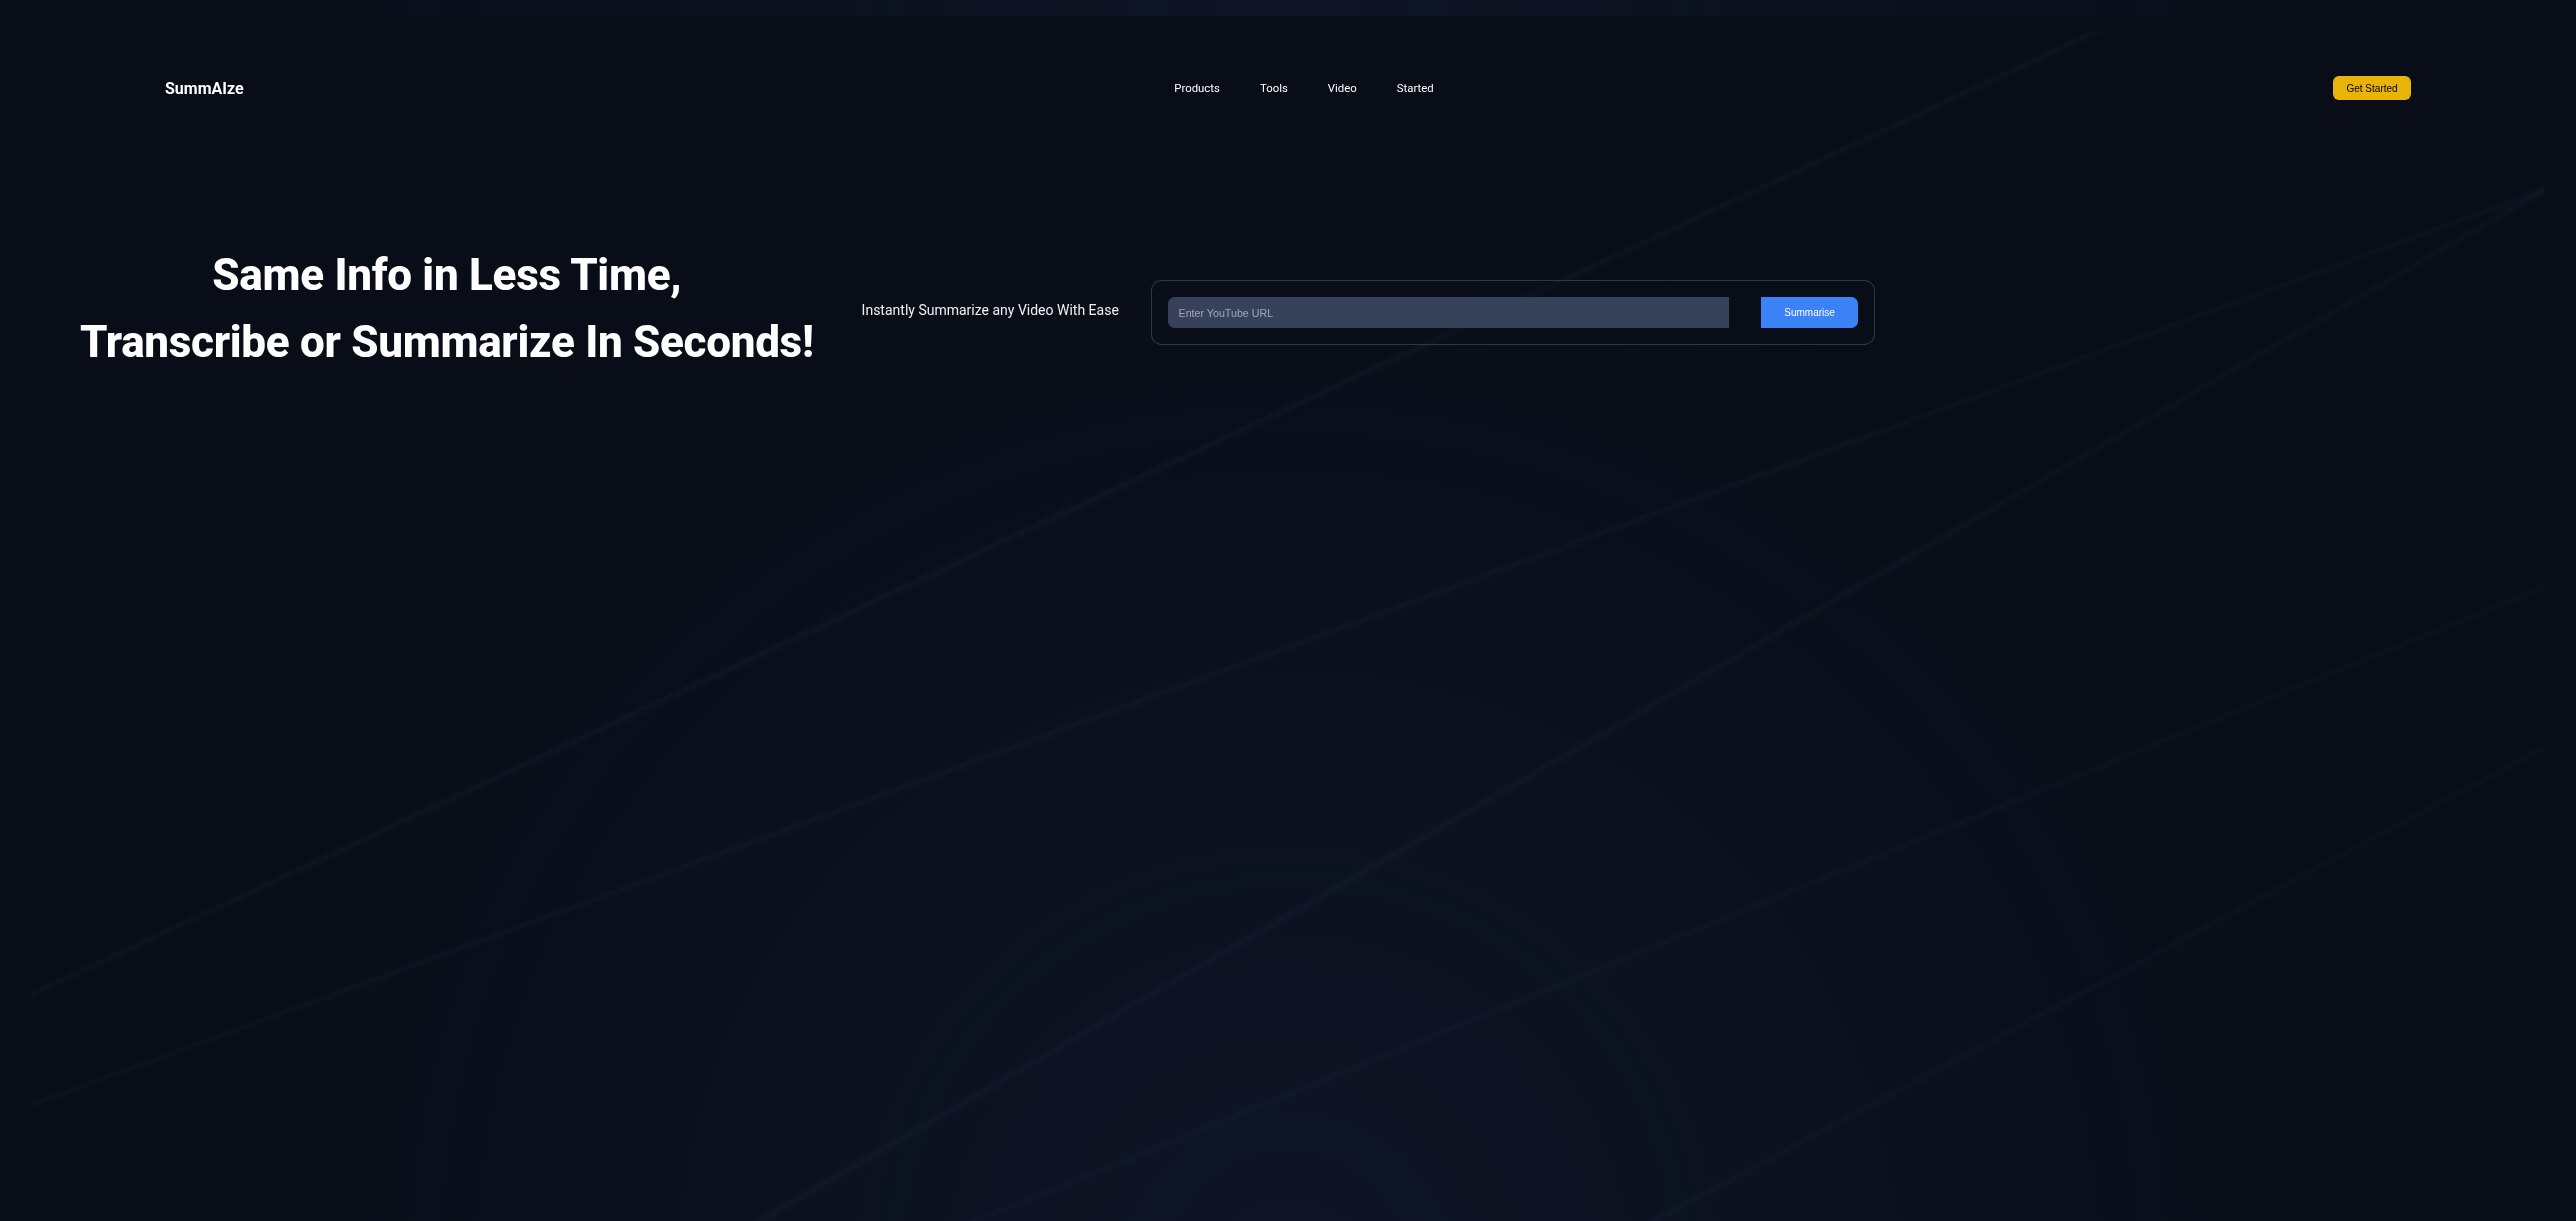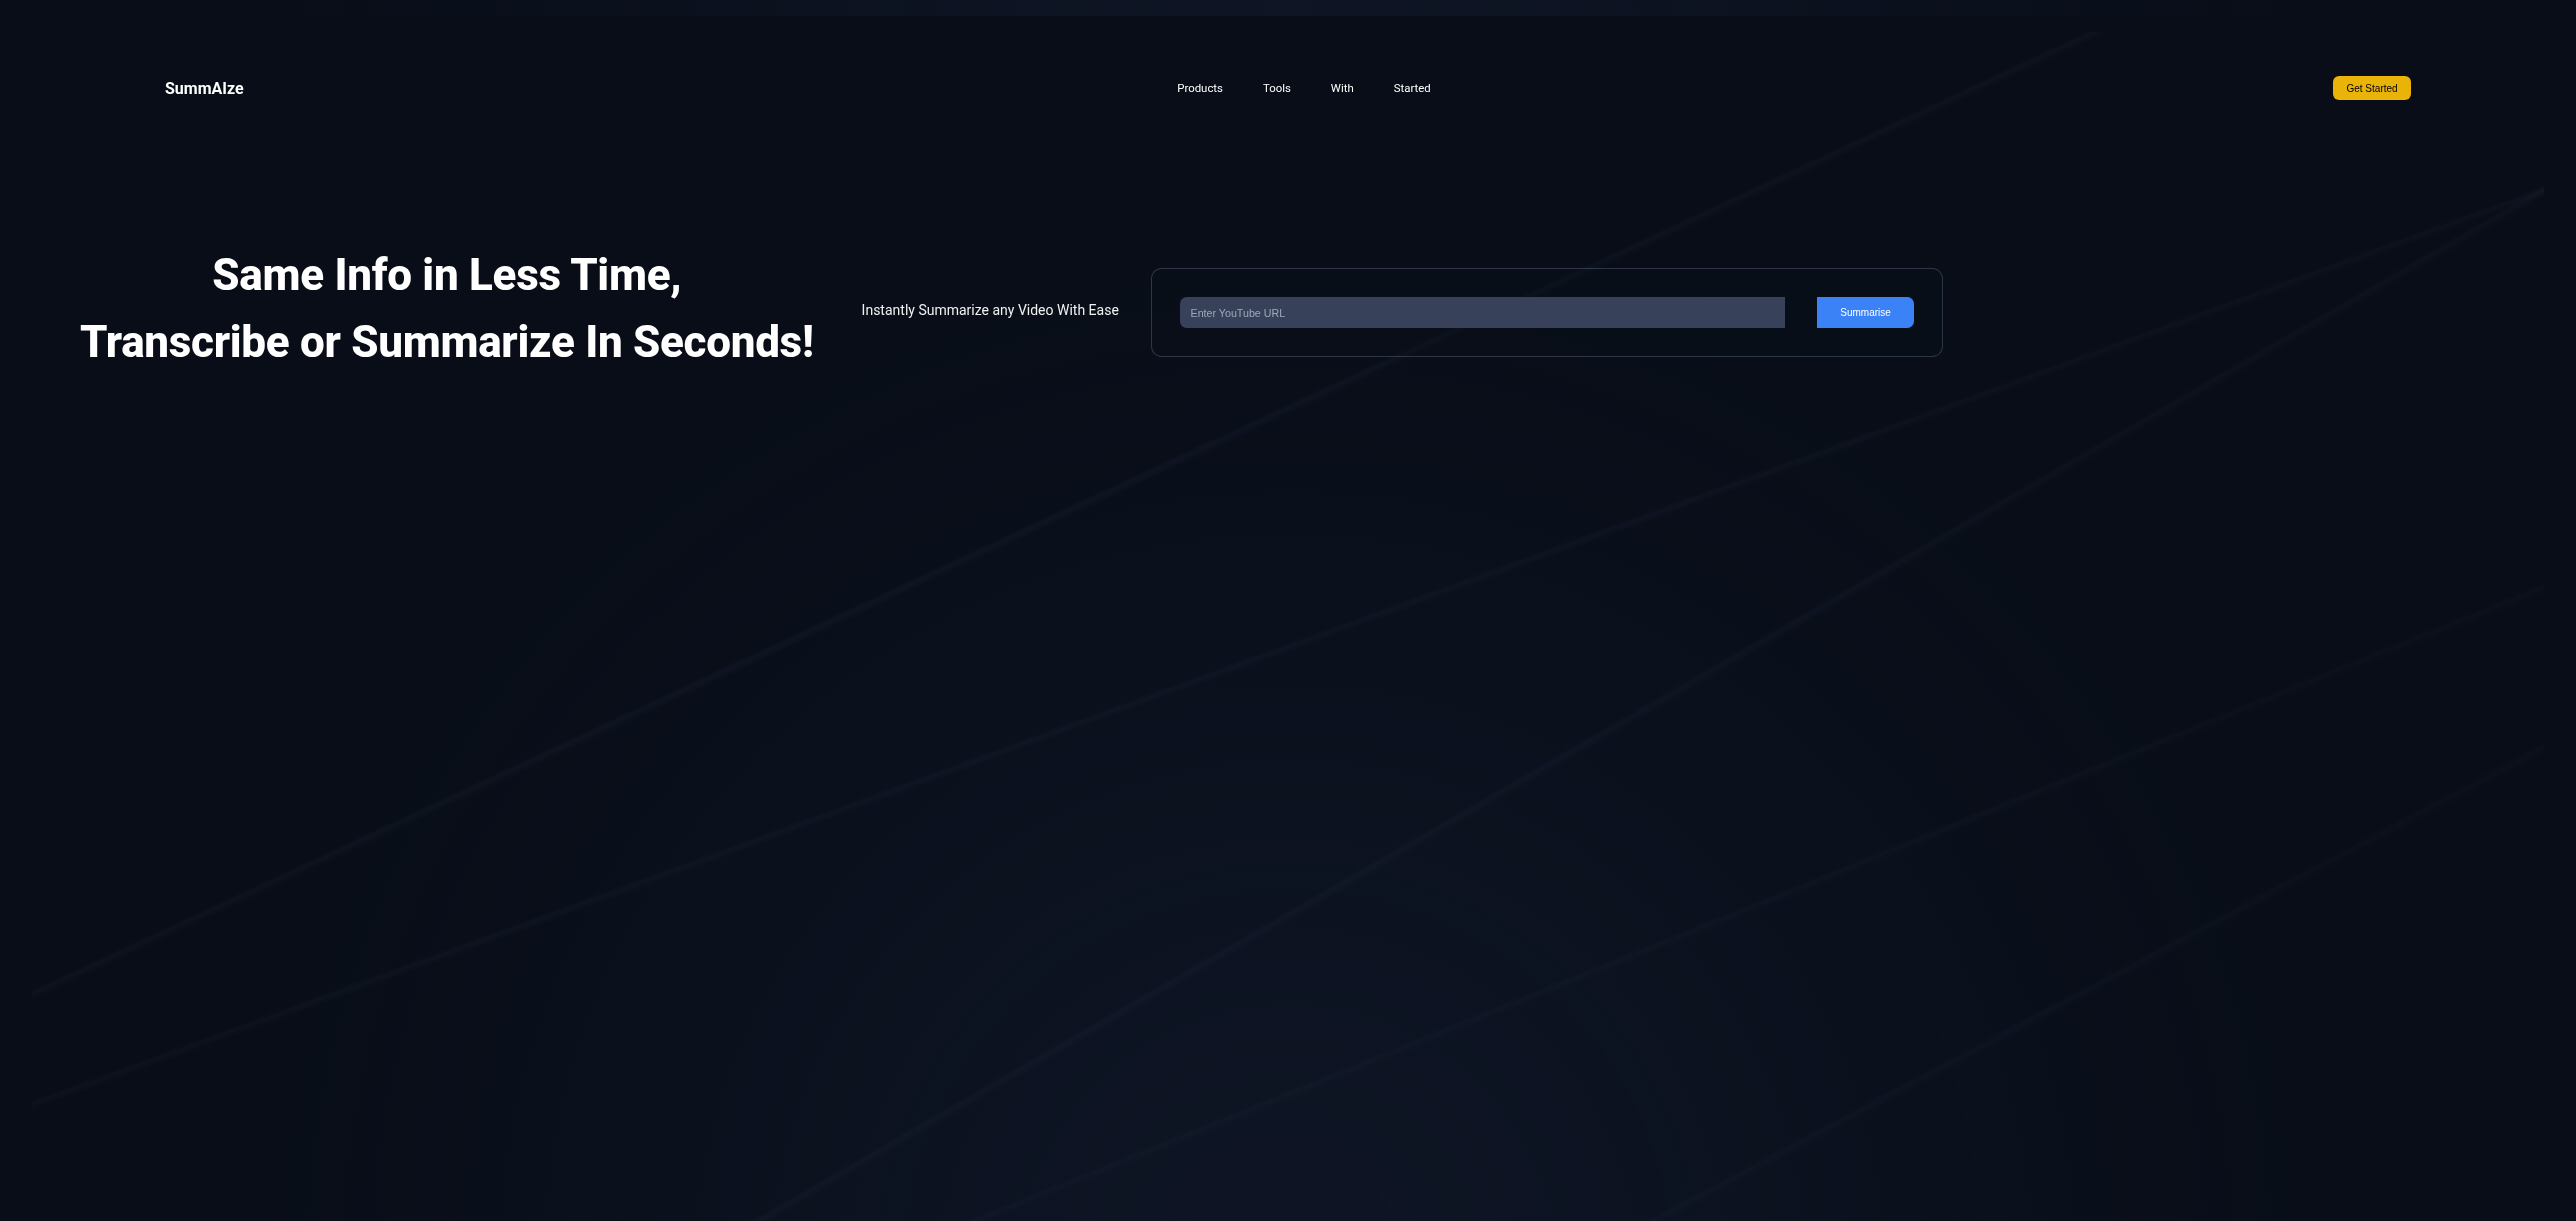--- a/index.html
+++ b/index.html
@@ -93,25 +93,24 @@
 
     .hero-subtitle {
       margin-top: 19px;
       font-size: 14px;
       font-weight: 400;
       color: #f0f0f0;
     }
 
     .url-box {
       margin-top: 23.5px;
-      width: 792px;
+      width: 724px;
       max-width: 80%;
       border: 0.7px solid rgba(120, 130, 160, 0.35);
       border-radius: 10.7px;
-      padding: 12px;
       display: flex;
       gap: 0;
       background: rgba(10, 15, 25, 0.3);
     }
 
     .url-input {
       flex: 1;
       background: #38415a;
       border: none;
       border-radius: 6.7px 0 0 6.7px;
@@ -137,21 +136,21 @@
     }
   </style>
 </head>
 <body>
 
 <nav class="nav">
   <div class="logo">SummAIze</div>
   <div class="nav-links">
     <a>Products</a>
     <a>Tools</a>
-    <a>With</a>
+    <a>Video</a>
     <a>Started</a>
   </div>
   <button class="get-started-btn">Get Started</button>
 </nav>
 
 <section class="hero">
   <h1 class="hero-title">
     <div>Same Info in Less Time,</div>
     <div>Transcribe or Summarize In Seconds!</div>
   </h1>

